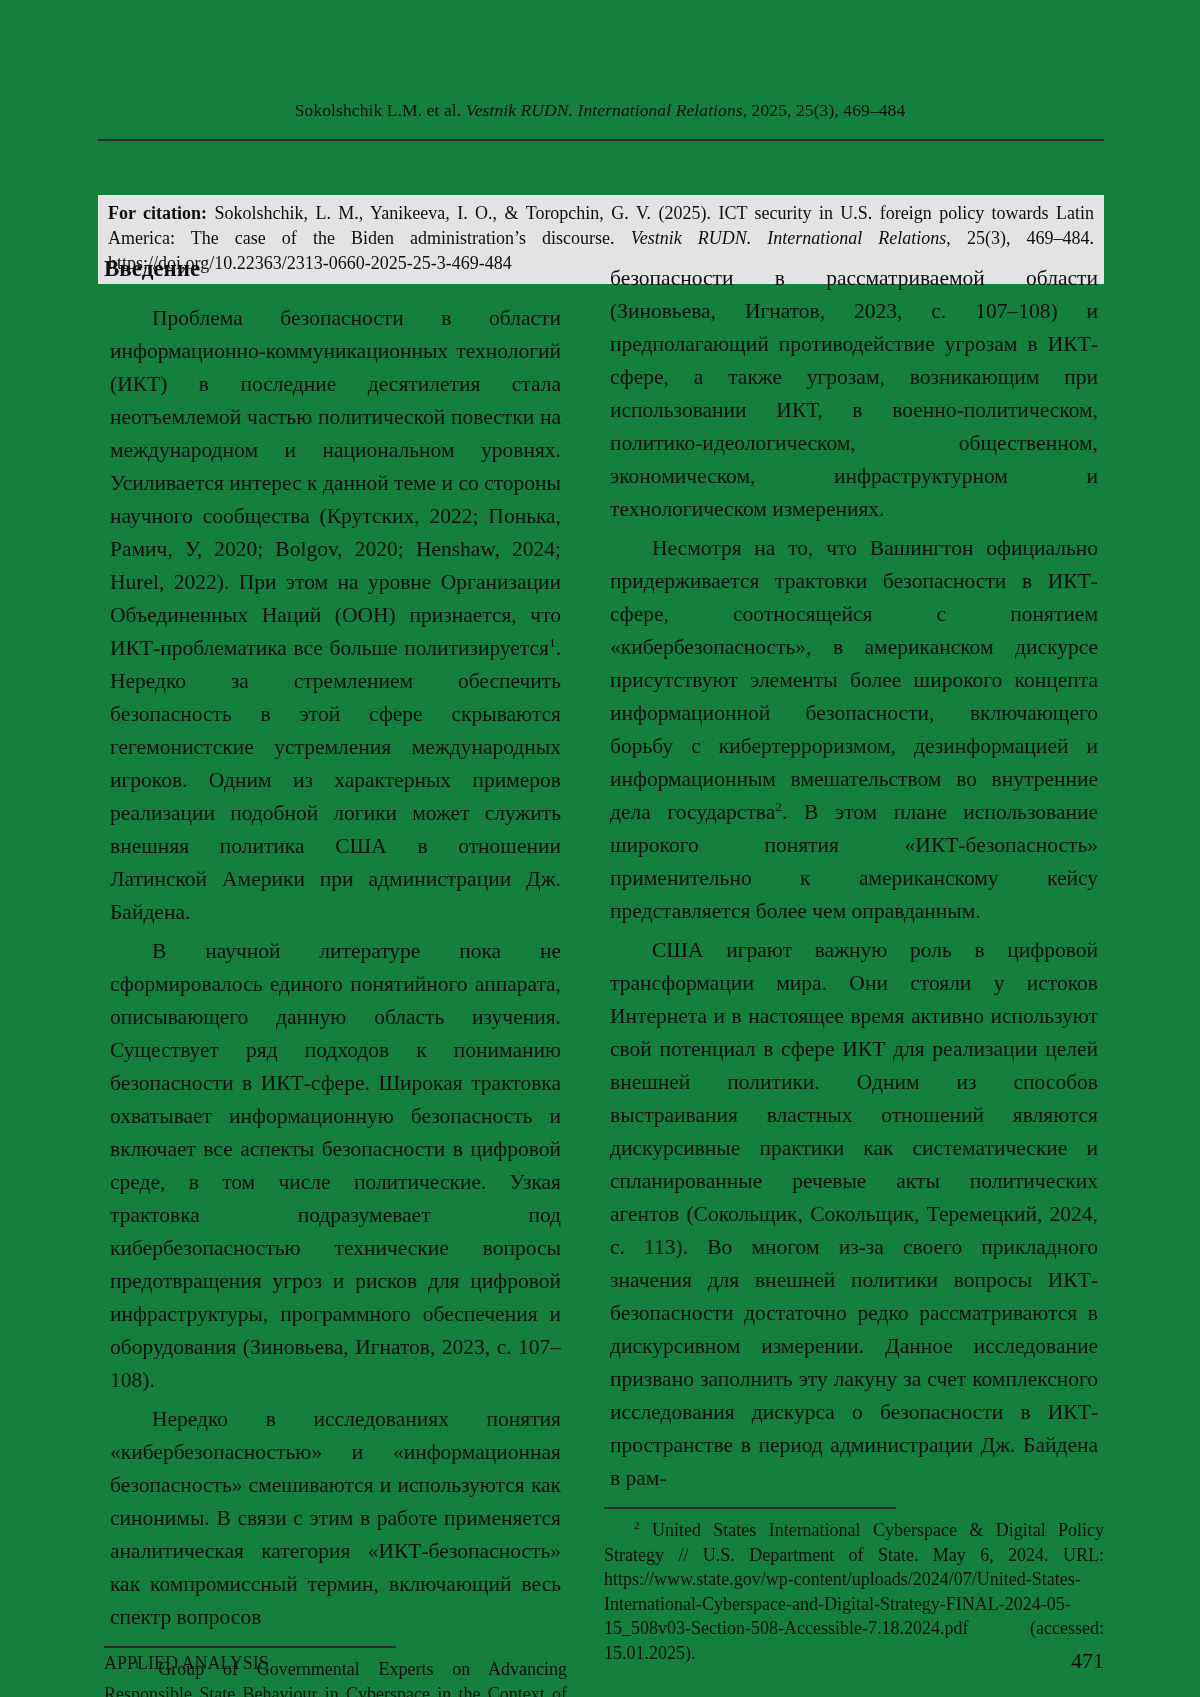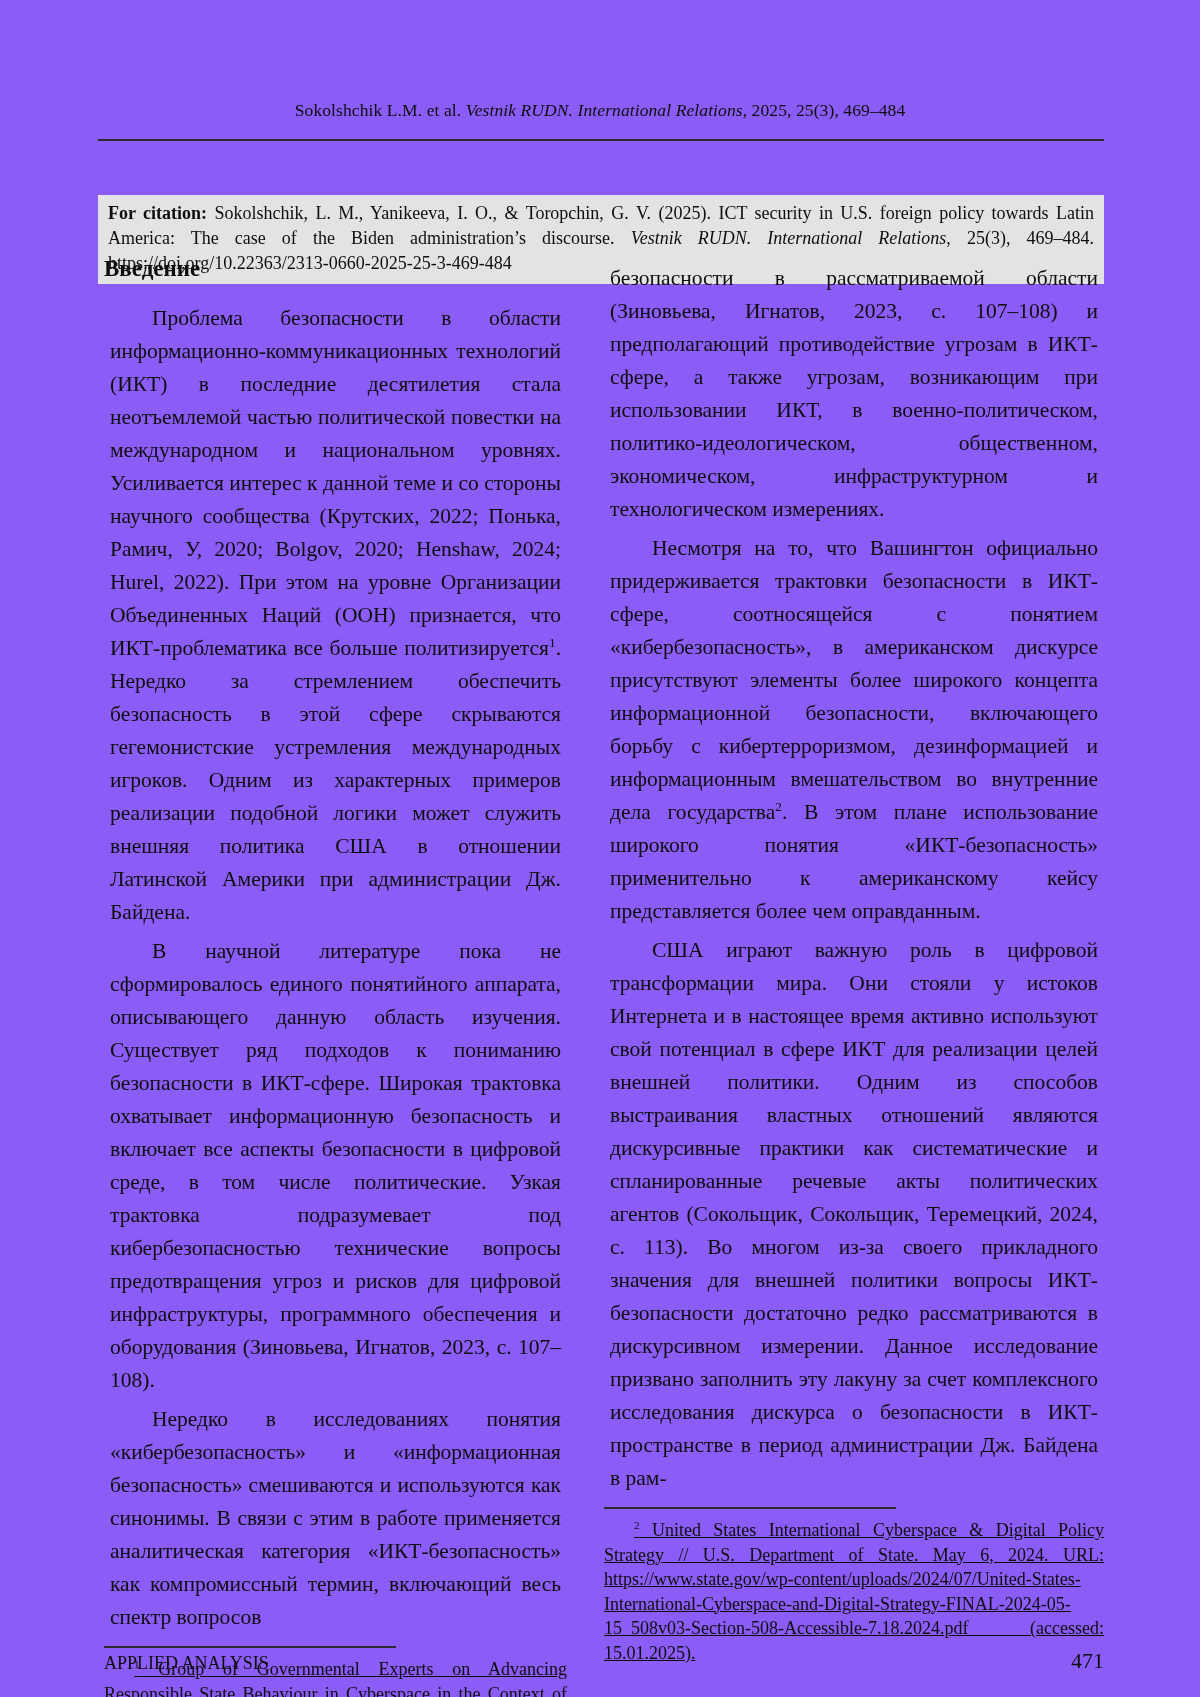--- a/index.html
+++ b/index.html
@@ -1,20 +1,20 @@
 <!DOCTYPE html>
 <html><head>
 <meta charset="utf-8">
 <style>
   html, body { margin:0; padding:0; background:#ffffff; }
   .page {
     position:relative;
     width:1200px;
     height:1697px;
-    background:#8b5cf6;
+    background:#15803d;
     font-family:"Liberation Serif","DejaVu Serif",serif;
     color:#0e0e0e;
     overflow:hidden;
   }
   .running-head {
     position:absolute;
     top:100px; left:0; width:100%;
     text-align:center;
     font-size:17.5px;
     letter-spacing:0.1px;
@@ -51,21 +51,21 @@
   }
   .body-p {
     margin:6px;
     font-size:21.5px;
     line-height:33px;
     text-align:justify;
     text-indent:42px;
   }
   .body-p.no-indent { text-indent:0; }
   sup { font-size:62%; line-height:0; vertical-align:super; }
-  .footnote-block { margin-top:12px;text-decoration:underline; }
+  .footnote-block { margin-top:12px; }
   .fn-rule {
     width:292px;
     border-top:2px solid #2b2b2b;
     margin:0 0 9px 0;
   }
   .footnote {
     margin:0;
     font-size:18px;
     line-height:24.5px;
     text-align:justify;
@@ -96,21 +96,21 @@
   <div class="citation-box" style="background: rgb(227, 227, 227);">
     <b>For citation:</b><span> Sokolshchik, L. M., Yanikeeva, I. O., &amp; Toropchin, G. V. (2025). ICT security in U.S. foreign policy towards Latin America: The case of the Biden administration’s discourse. </span><i>Vestnik RUDN. International Relations</i><span>, 25(3), 469–484. https://doi.org/10.22363/2313-0660-2025-25-3-469-484</span>
   </div>
 
   <div class="columns">
     <div class="col-left">
       <h2 class="section-heading">Введение</h2>
       <div id="left-body">
           <p class="body-p">Проблема безопасности в области информационно-коммуникационных технологий (ИКТ) в последние десятилетия стала неотъемлемой частью политической повестки на международном и национальном уровнях. Усиливается интерес к данной теме и со стороны научного сообщества (Крутских, 2022; Понька, Рамич, У, 2020; Bolgov, 2020; Henshaw, 2024; Hurel, 2022). При этом на уровне Организации Объединенных Наций (ООН) признается, что ИКТ-проблематика все больше политизируется<sup>1</sup>. Нередко за стремлением обеспечить безопасность в этой сфере скрываются гегемонистские устремления международных игроков. Одним из характерных примеров реализации подобной логики может служить внешняя политика США в отношении Латинской Америки при администрации Дж. Байдена.</p>
           <p class="body-p">В научной литературе пока не сформировалось единого понятийного аппарата, описывающего данную область изучения. Существует ряд подходов к пониманию безопасности в ИКТ-сфере. Широкая трактовка охватывает информационную безопасность и включает все аспекты безопасности в цифровой среде, в том числе политические. Узкая трактовка подразумевает под кибербезопасностью технические вопросы предотвращения угроз и рисков для цифровой инфраструктуры, программного обеспечения и оборудования (Зиновьева, Игнатов, 2023, с. 107–108).</p>
-          <p class="body-p">Нередко в исследованиях понятия «кибербезопасность» и «информационная безопасность» смешиваются и используются как синонимы. В связи с этим в работе применяется аналитическая категория «ИКТ-безопасность» как компромиссный термин, включающий весь спектр вопросов</p>
+          <p class="body-p">Нередко в исследованиях понятия «кибербезопасностью» и «информационная безопасность» смешиваются и используются как синонимы. В связи с этим в работе применяется аналитическая категория «ИКТ-безопасность» как компромиссный термин, включающий весь спектр вопросов</p>
         </div>
       <div class="footnote-block">
         <div class="fn-rule"></div>
         <p class="footnote" id="left-footnote"><sup>1</sup> Group of Governmental Experts on Advancing Responsible State Behaviour in Cyberspace in the Context of International Security: Note by the Secretary-General (A/76/135) // UN. July 14, 2021. URL: https://docs.un.org/en/A/76/135 (accessed: 15.01.2025).</p>
       </div>
     </div>
     <div class="col-right">
       <div id="right-body">
           <p class="body-p no-indent">безопасности в рассматриваемой области (Зиновьева, Игнатов, 2023, с. 107–108) и предполагающий противодействие угрозам в ИКТ-сфере, а также угрозам, возникающим при использовании ИКТ, в военно-политическом, политико-идеологическом, общественном, экономическом, инфраструктурном и технологическом измерениях.</p>
           <p class="body-p">Несмотря на то, что Вашингтон официально придерживается трактовки безопасности в ИКТ-сфере, соотносящейся с понятием «кибербезопасность», в американском дискурсе присутствуют элементы более широкого концепта информационной безопасности, включающего борьбу с кибертерроризмом, дезинформацией и информационным вмешательством во внутренние дела государства<sup>2</sup>. В этом плане использование широкого понятия «ИКТ-безопасность» применительно к американскому кейсу представляется более чем оправданным.</p>

